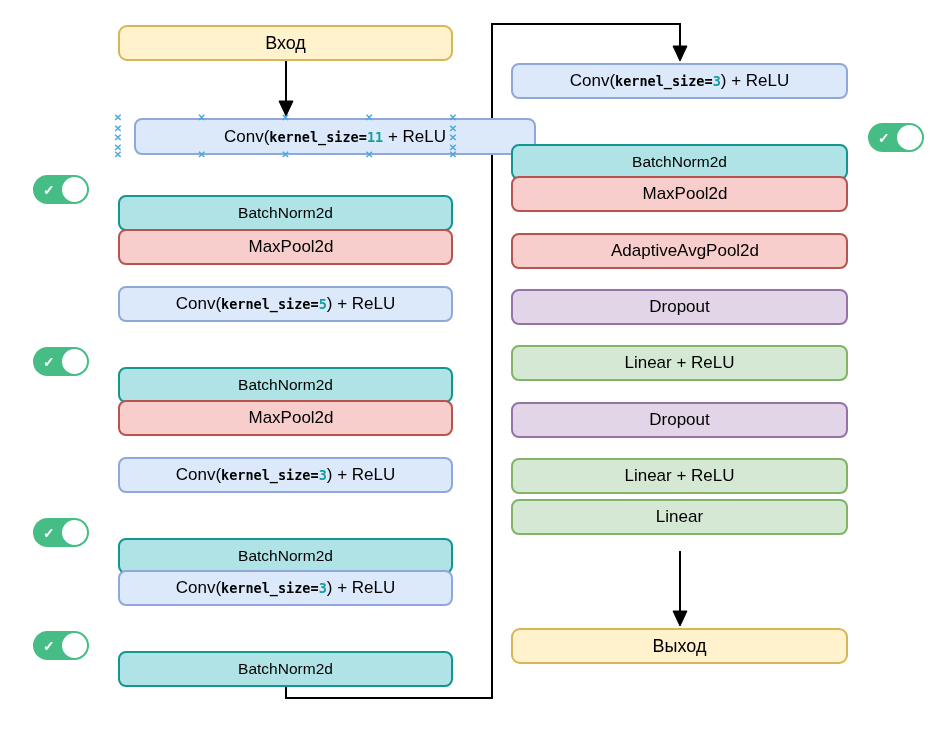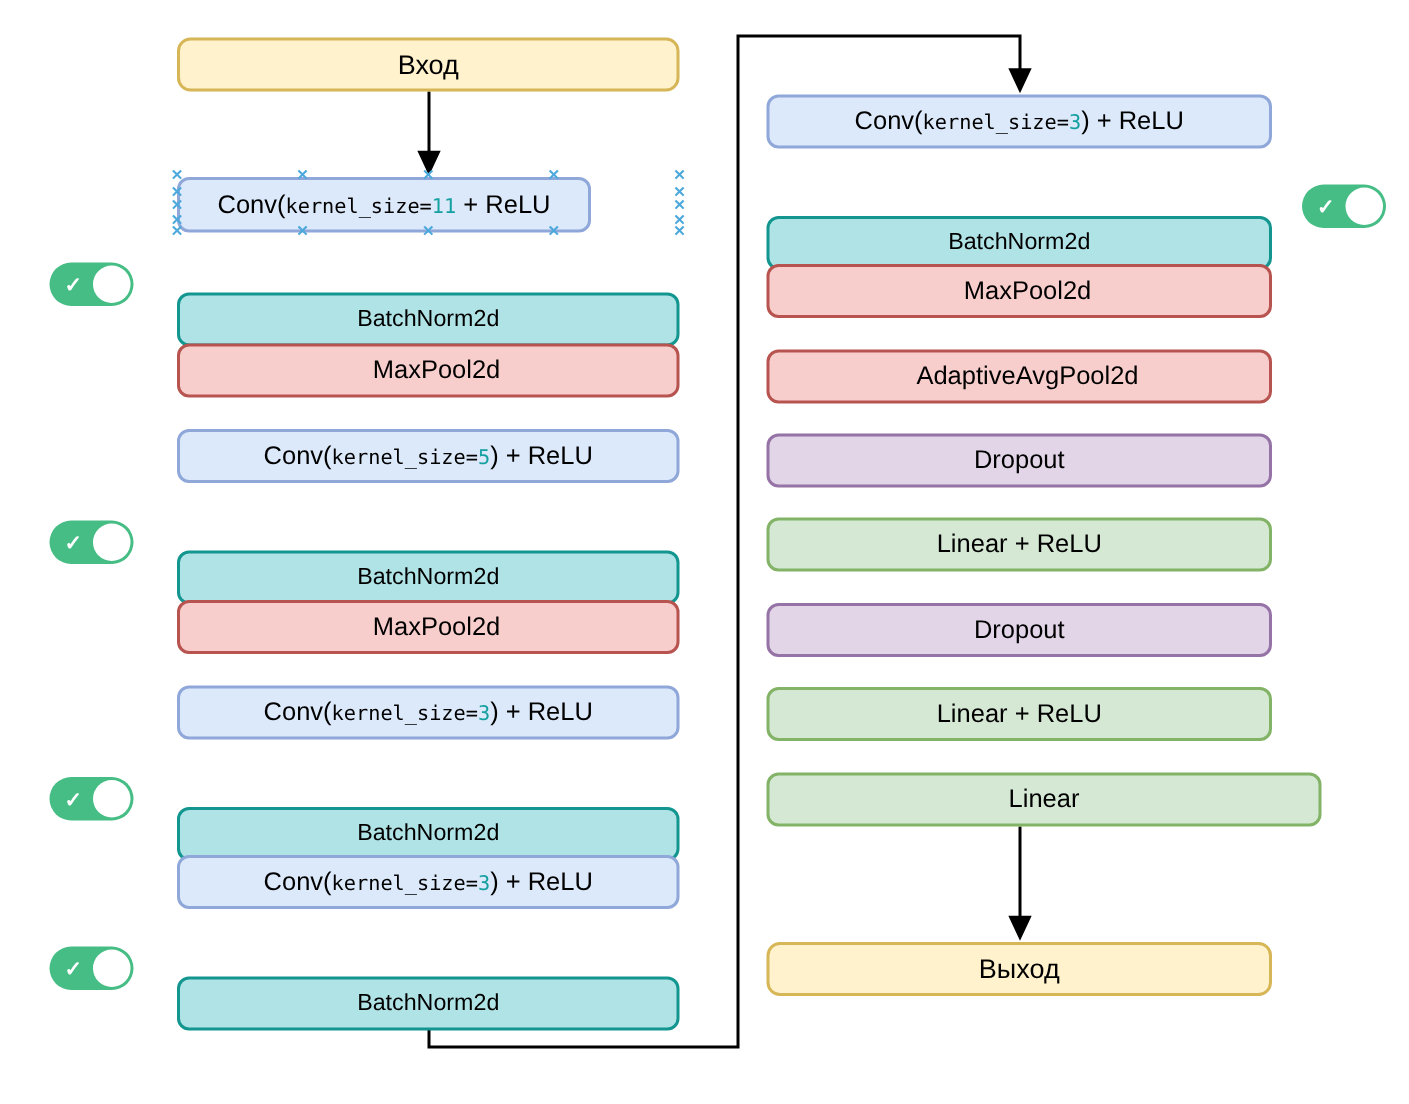--- a/index.html
+++ b/index.html
@@ -14,21 +14,21 @@
     color:#000; font-size:17px; white-space:pre;
   }
   .io      { background:var(--yellow_fill); border-color:var(--yellow_stroke); font-size:18px; border-radius:9px; }
   .conv    { background:var(--blue_fill);   border-color:var(--blue_stroke); }
   .bn      { background:var(--teal_fill);   border-color:var(--teal_stroke); font-size:15.5px;margin-top:24px; }
   .pool    { background:var(--red_fill);    border-color:var(--red_stroke);padding-left:11px; }
   .dropout { background:var(--purple_fill); border-color:var(--purple_stroke); }
   .linear  { background:var(--green_fill);  border-color:var(--green_stroke); }
   .code {
     font-family:"DejaVu Sans Mono", "Liberation Mono", monospace;
-    font-weight:normal; font-size:13.5px;margin-top:20px;
+    font-weight:bold; font-size:13.5px;margin-top:20px;
   }
   .code.num { color:var(--code_num_teal); }
   .toggle {
     position:absolute; width:56px; height:29px; border-radius:15px;
     background:var(--toggle_green);
   }
   .toggle .check {
     position:absolute; left:10px; top:50%; transform:translateY(-52%);
     color:#ffffff; font-size:14px; font-weight:bold; line-height:1;
   }
@@ -63,21 +63,21 @@
     <g>
       <path d="M680 551 V611"></path>
       <polygon points="673,611 687,611 680,626"></polygon>
     </g>
   </svg>
 
   <div class="block io" style="left:118px;top:25px;width:335px">
     <span>Вход</span>
   </div>
 
-  <div class="block conv" style="left:118px;top:118px;width:276px;height:37px">
+  <div class="block conv" style="left:134px;top:118px;width:402px;height:37px">
     <span><span>Conv(</span><span class="code">kernel_size=</span><span class="code num">11</span><span> + ReLU</span></span>
   </div>
 
   <div class="handles" style="left:118px;top:118px;width:335px;height:37px">
     <span style="left:0%;top:0%">✕</span>
     <span style="left:25%;top:0%">✕</span>
     <span style="left:50%;top:0%">✕</span>
     <span style="left:75%;top:0%">✕</span>
     <span style="left:100%;top:0%">✕</span>
     <span style="left:0%;top:30%">✕</span>
@@ -154,21 +154,21 @@
   </div>
 
   <div class="block dropout" style="left:511px;top:402px;width:337px">
     <span>Dropout</span>
   </div>
 
   <div class="block linear" style="left:511px;top:458px;width:337px">
     <span>Linear + ReLU</span>
   </div>
 
-  <div class="block linear" style="left:511px;top:515px;width:370px">
+  <div class="block linear" style="left:511px;top:499px;width:337px">
     <span>Linear</span>
   </div>
 
   <div class="block io" style="left:511px;top:628px;width:337px">
     <span>Выход</span>
   </div>
 
   <div class="toggle" style="left:33px;top:175px">
     <span class="check">✓</span>
     <span class="knob"></span>

